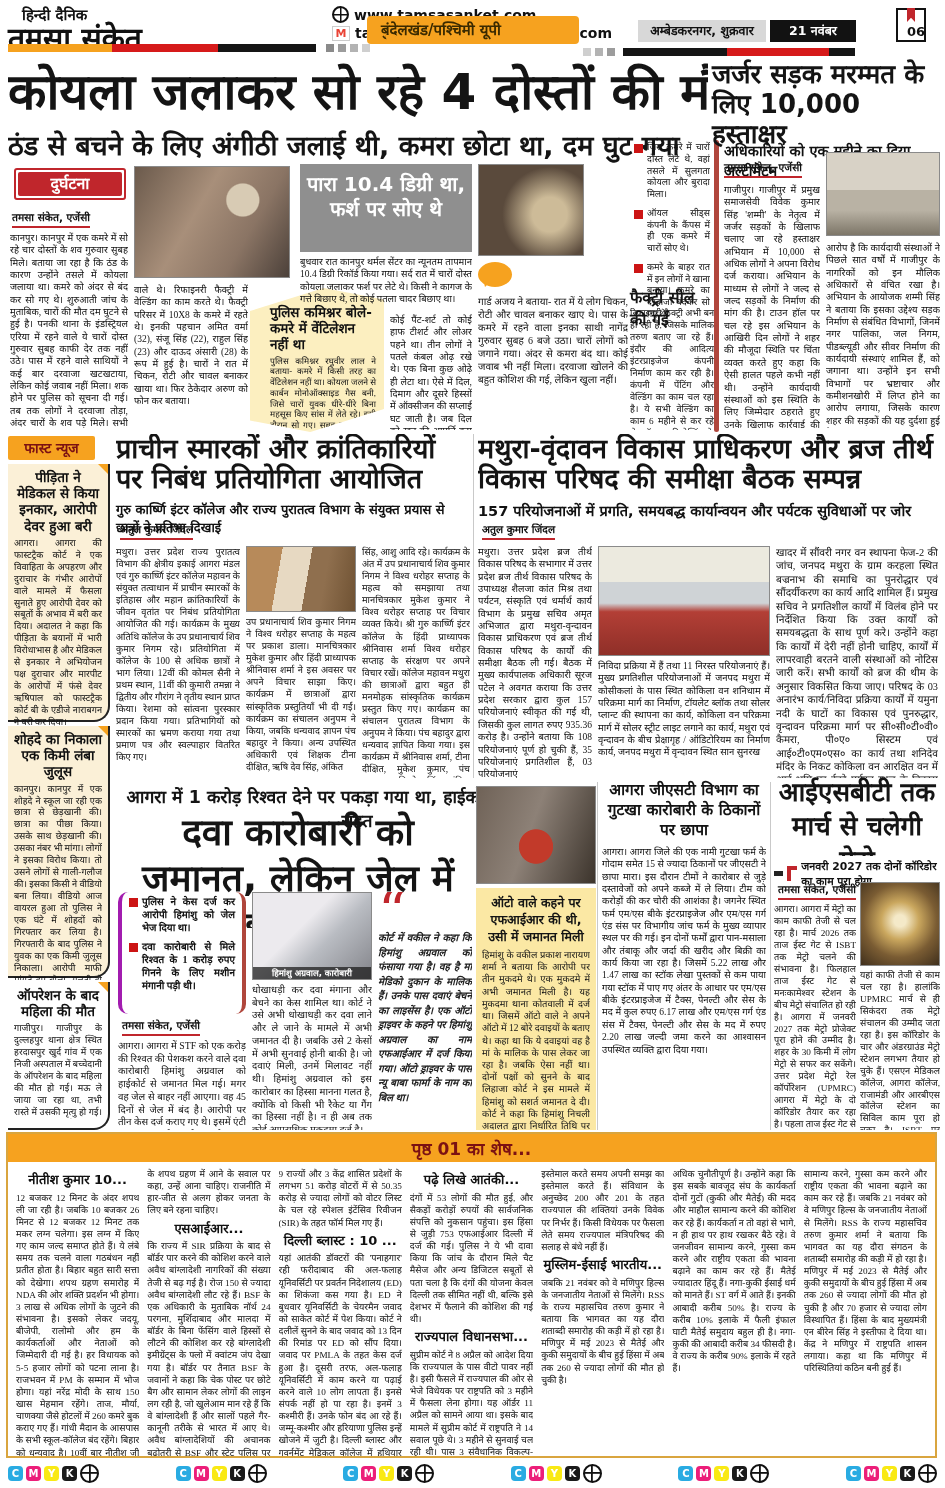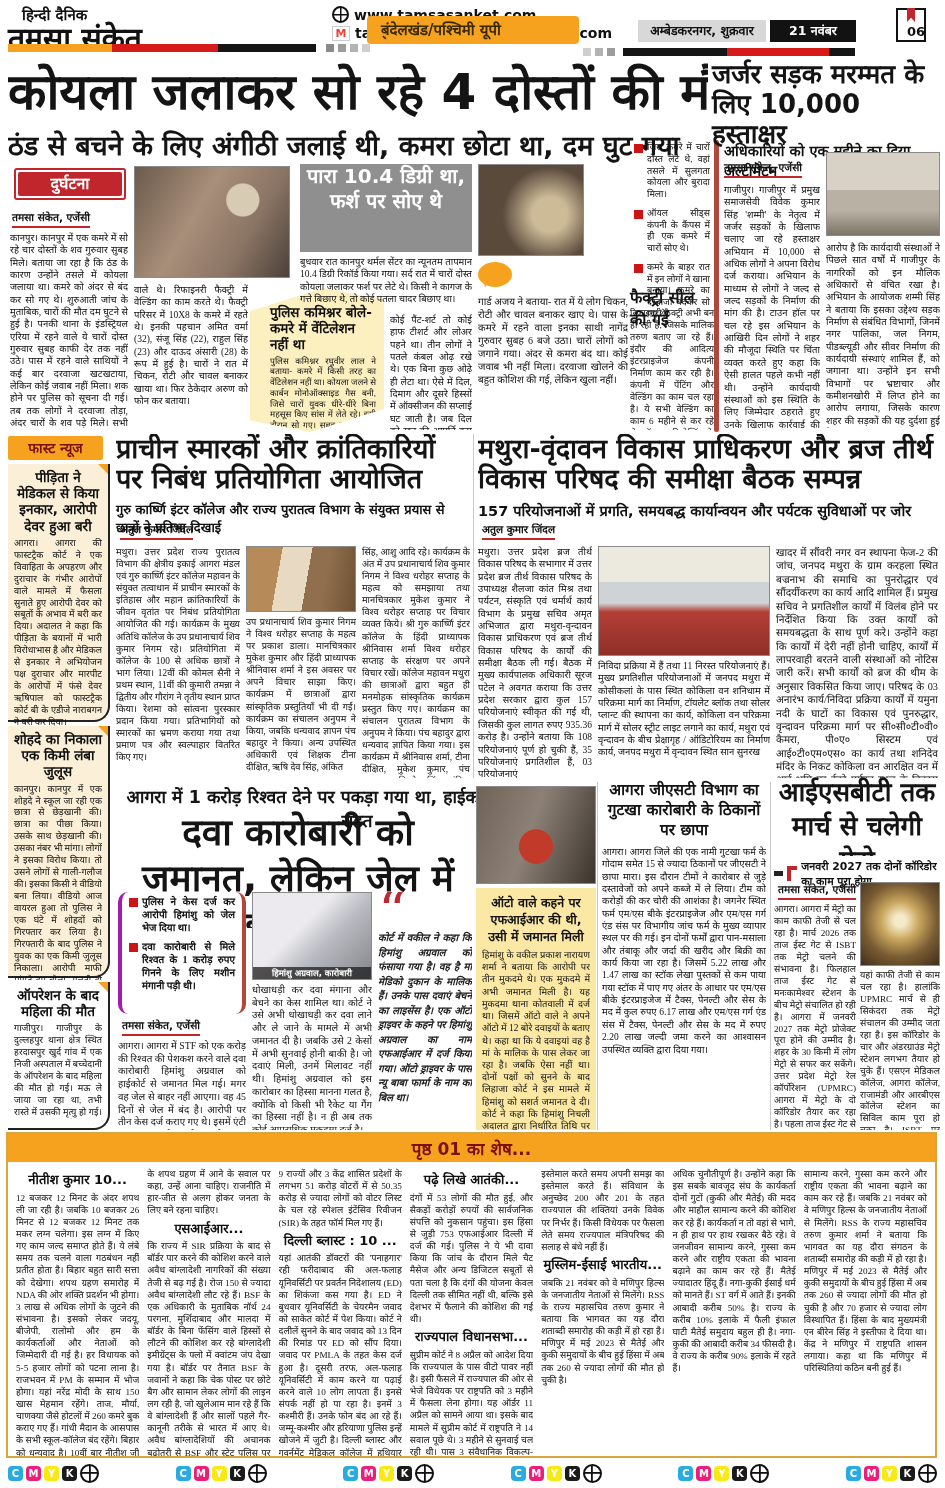--- a/index.html
+++ b/index.html
@@ -30,21 +30,21 @@
         font:bold 13px "DejaVu Sans",sans-serif;text-align:center;}
   .flag .no{position:absolute;bottom:1px;left:9px;right:0;}
   .bkmk{position:absolute;top:-2px;left:9px;width:8px;height:14px;background:#C0262C;
         clip-path:polygon(0 0,100% 0,100% 100%,50% 70%,0 100%);}
   .barseg{height:8px;display:inline-block;vertical-align:top;}
   .sq{width:8px;height:8px;display:inline-block;margin-right:4px;vertical-align:top;}
   
   .badge-out{border:2px solid #C0262C;border-radius:3px;padding:2px;background:#fff;}
   .badge-in{background:#C0262C;color:#fff;font:bold 16px/24px "DejaVu Sans",sans-serif;text-align:center;border-radius:2px;}
   .graybox{background:#8F8F8F;color:#fff;font-family:"DejaVu Sans",sans-serif;font-weight:bold;
-           font-size:20px;line-height:1.25;text-align:center;padding:0 6px;box-sizing:border-box;}
+           font-size:20px;line-height:1.25;text-align:center;padding:8px 6px;box-sizing:border-box;}
   .bubble{background:#FCEFC0;clip-path:polygon(0 16%,55% 0,100% 8%,100% 84%,45% 100%,0 92%);
           padding:16px 8px 8px 20px;box-sizing:border-box;}
   .bubble .bt{font:bold 13.5px/1.2 "DejaVu Sans",sans-serif;margin-bottom:3px;}
   .bubble .bb{font-size:8.6px;line-height:1.25;text-align:justify;}
   .sp-ic{width:34px;height:25px;background:#F6A21F;border-radius:50%;position:relative;margin-bottom:8px;}
   .sp-ic:after{content:'';position:absolute;left:5px;bottom:-8px;border:8px solid transparent;border-top-color:#F6A21F;border-left-width:2px;}
   .bullets .row{display:flex;gap:4px;margin-bottom:7px;}
   .bullets .dot{width:9px;height:9px;background:#CC1414;flex:0 0 9px;margin-top:2px;}
   .bullets .tx{font-size:9.2px;line-height:1.28;text-align:justify;}
   .redbar{background:#B0463C;border-radius:3px;}
@@ -177,21 +177,21 @@
   <div class="abs body" style="left:630px;top:308px;width:84px;height:122px;font-size:9.2px;">रिफाइनरी फैक्ट्री अभी बन ही रही है, जिसके मालिक तरुण बताए जा रहे हैं। इंदौर की आदित्य इंटरप्राइजेज कंपनी निर्माण काम कर रही है। कंपनी में पेंटिंग और वेल्डिंग का काम चल रहा है। ये सभी वेल्डिंग का काम 6 महीने से कर रहे थे। बॉयलर की टेस्टिंग के लिए भारी मात्रा में कोयला आया था, जिसे सुलगा कर ये लोग सोए थे।</div>
   <div class="abs redbar" style="left:714px;top:140px;width:5px;height:292px;"></div>
 
   <div class="abs hl" style="left:712px;top:60px;width:228px;height:78px;font-size:26px;line-height:1.15;">जर्जर सड़क मरम्मत के लिए 10,000 हस्ताक्षर</div>
   <div class="abs subhead" style="left:724px;top:140px;width:216px;font-size:14.5px;">अधिकारियों को एक महीने का दिया अल्टीमेटम</div>
   <div class="abs byline" style="left:724px;top:160px;">तमसा संकेत, एजेंसी</div>
   <div class="abs photo ph-sign" style="left:826px;top:152px;width:114px;height:84px;"></div>
   <div class="abs body" style="left:724px;top:184px;width:96px;height:244px;">गाजीपुर। गाजीपुर में प्रमुख समाजसेवी विवेक कुमार सिंह 'शम्मी' के नेतृत्व में जर्जर सड़कों के खिलाफ चलाए जा रहे हस्ताक्षर अभियान में 10,000 से अधिक लोगों ने अपना विरोध दर्ज कराया। अभियान के माध्यम से लोगों ने जल्द से जल्द सड़कों के निर्माण की मांग की है। टाउन हॉल पर चल रहे इस अभियान के आखिरी दिन लोगों ने शहर की मौजूदा स्थिति पर चिंता व्यक्त करते हुए कहा कि ऐसी हालत पहले कभी नहीं थी। उन्होंने कार्यदायी संस्थाओं को इस स्थिति के लिए जिम्मेदार ठहराते हुए उनके खिलाफ कार्रवाई की मांग की है। वरिष्ठ नागरिकों ने इस दौरान संविधान का हवाला देते हुए कहा कि स्वच्छ सड़कें, साफ पानी और अच्छा वातावरण हर व्यक्ति का मौलिक अधिकार है। उनका</div>
   <div class="abs body" style="left:826px;top:242px;width:114px;height:186px;">आरोप है कि कार्यदायी संस्थाओं ने पिछले सात वर्षों में गाजीपुर के नागरिकों को इन मौलिक अधिकारों से वंचित रखा है। अभियान के आयोजक शम्मी सिंह ने बताया कि इसका उद्देश्य सड़क निर्माण से संबंधित विभागों, जिनमें नगर पालिका, जल निगम, पीडब्ल्यूडी और सीवर निर्माण की कार्यदायी संस्थाएं शामिल हैं, को जगाना था। उन्होंने इन सभी विभागों पर भ्रष्टाचार और कमीशनखोरी में लिप्त होने का आरोप लगाया, जिसके कारण शहर की सड़कों की यह दुर्दशा हुई है।</div>
 
-  <div class="abs ftab" style="left:8px;top:436px;width:95px;">फास्ट न्यूज</div>
+  <div class="abs ftab" style="left:8px;top:436px;width:87px;">फास्ट न्यूज</div>
   <div class="abs fitem cream" style="left:8px;top:464px;width:102px;height:258px;">
     <span class="corner"></span>
     <div class="ft">पीड़िता ने मेडिकल से किया इनकार, आरोपी देवर हुआ बरी</div>
     <div class="fb" style="height:200px;">आगरा। आगरा की फास्टट्रैक कोर्ट ने एक विवाहिता के अपहरण और दुराचार के गंभीर आरोपों वाले मामले में फैसला सुनाते हुए आरोपी देवर को सबूतों के अभाव में बरी कर दिया। अदालत ने कहा कि पीड़िता के बयानों में भारी विरोधाभास है और मेडिकल से इनकार ने अभियोजन पक्ष दुराचार और मारपीट के आरोपों में फंसे देवर ऋषिपाल को फास्टट्रैक कोर्ट बी के एडीजे नाराबगन ने बरी कर दिया।</div>
   </div>
   <div class="abs fitem cream" style="left:8px;top:726px;width:102px;height:252px;">
     <span class="corner"></span>
     <div class="ft">शोहदे का निकाला एक किमी लंबा जुलूस</div>
     <div class="fb" style="height:196px;">कानपुर। कानपुर में एक शोहदे ने स्कूल जा रही एक छात्रा से छेड़खानी की। छात्रा का पीछा किया। उसके साथ छेड़खानी की। उसका नंबर भी मांगा। लोगों ने इसका विरोध किया। तो उसने लोगों से गाली-गलौज की। इसका किसी ने वीडियो बना लिया। वीडियो आज वायरल हुआ तो पुलिस ने एक घंटे में शोहदों को गिरफ्तार कर लिया है। गिरफ्तारी के बाद पुलिस ने युवक का एक किमी जुलूस निकाला। आरोपी माफी मांगते हुए बोला- गलती हो गई सर। मामला चमनगंज थानाक्षेत्र का है। चमनगंज स्थित एक छात्रा मंगलवार को स्कूल जा रही थी।</div>
   </div>

